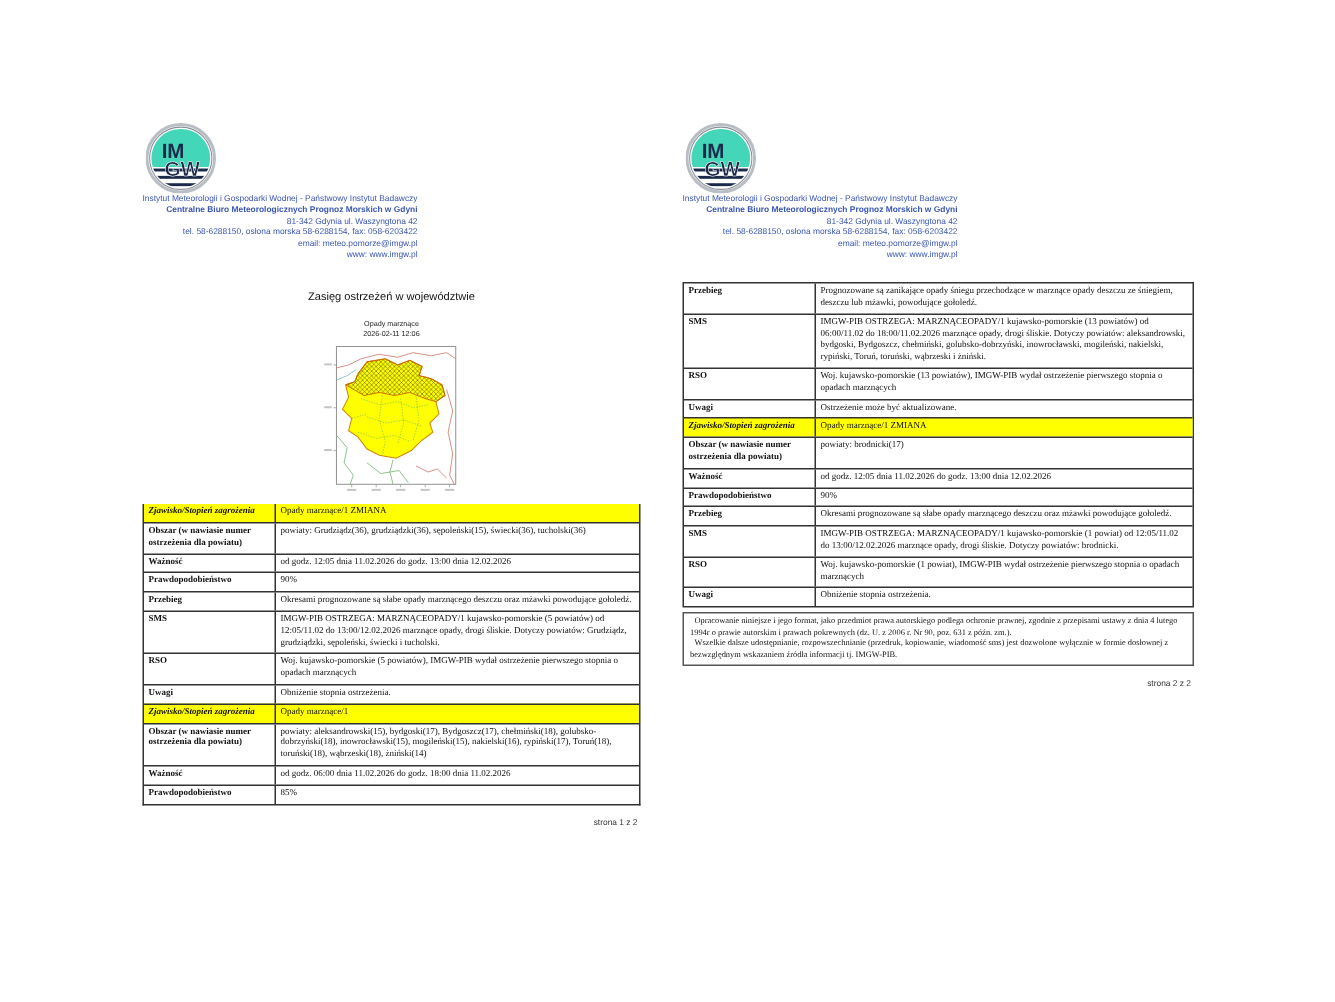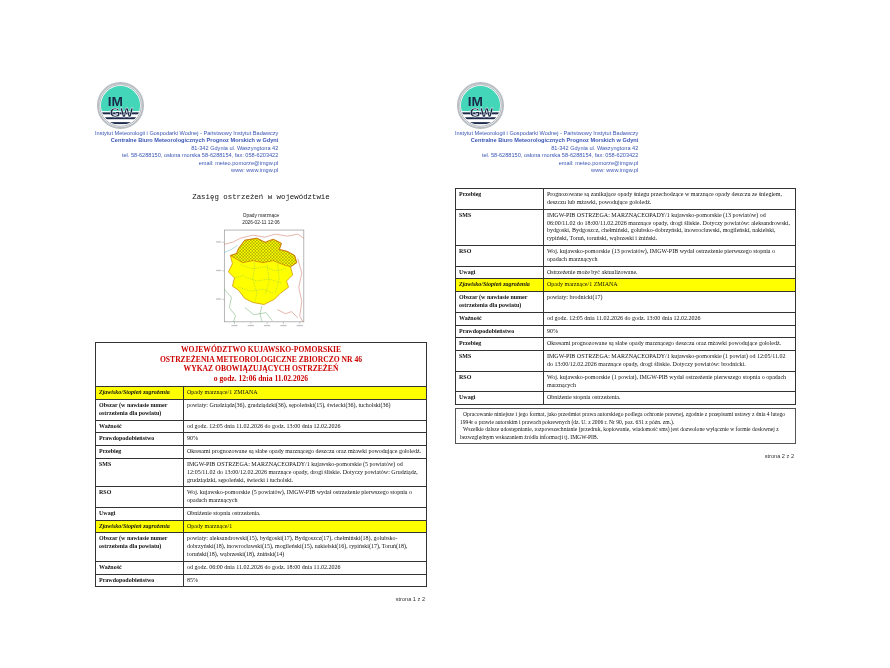--- a/index.html
+++ b/index.html
@@ -13,21 +13,21 @@
 
   
   .letterhead{display:flex;align-items:flex-start;flex-direction:column;}
   .logo{width:47px;height:47px;margin-left:2px;flex:0 0 47px;}
   .addr{flex:1;text-align:right;font-family:"Liberation Sans",sans-serif;
         font-size:5.6px;line-height:1.32;color:#3a56b4;padding-top:1px;}
   .addr .b{font-weight:bold;}
 
   
   .mapsec{text-align:center;margin-top:19px;}
-  .maptitle{font-family:Liberation Mono, monospace;font-size:7.4px;color:#111;text-align:center;}
+  .maptitle{font-family:Liberation Sans, sans-serif;font-size:7.4px;color:#111;text-align:center;}
   .maplabel{margin-top:12px;font-family:"Liberation Sans",sans-serif;font-size:4.8px;line-height:1.35;color:#222;}
   .mapsvg{margin-top:2px;width:96px;height:102px;}
 
   
   .titlebox{margin-top:8px;border:1px solid #333;text-align:center;color:#cc0000;
             font-weight:bold;font-size:7.6px;line-height:1.25;padding:2px 2px 3px;}
 
   
   .wtable{border:1px solid #333;}
   .wtable.under-title{border-top:0;}
@@ -134,26 +134,20 @@
         <path d="M30,48 L42,52 L54,50 L66,54"></path>
         <path d="M24,58 L36,62 L48,60 L58,64"></path>
         <path d="M40,34 L38,50 L42,64 L40,73"></path>
         <path d="M52,36 L54,52 L50,66"></path>
         <path d="M62,34 L64,50 L60,64"></path>
         <path d="M20,49 L30,46"></path>
       </g>
     </svg>
   </div>
 
-  <div class="titlebox">
-    <div>WOJEWÓDZTWO KUJAWSKO-POMORSKIE</div>
-    <div>OSTRZEŻENIA METEOROLOGICZNE  ZBIORCZO  NR 46</div>
-    <div>WYKAZ  OBOWIĄZUJĄCYCH OSTRZEŻEŃ</div>
-    <div>o godz. 12:06 dnia 11.02.2026</div>
-  </div>
 
   <div class="wtable under-title">
     <div class="trow hl">
       <div class="tlabel">Zjawisko/Stopień zagrożenia</div>
       <div class="tvalue">Opady marznące/1 ZMIANA</div>
     </div>
     <div class="trow">
       <div class="tlabel">Obszar (w nawiasie numer ostrzeżenia dla powiatu)</div>
       <div class="tvalue">powiaty: Grudziądz(36), grudziądzki(36), sępoleński(15), świecki(36),  tucholski(36)</div>
     </div>

